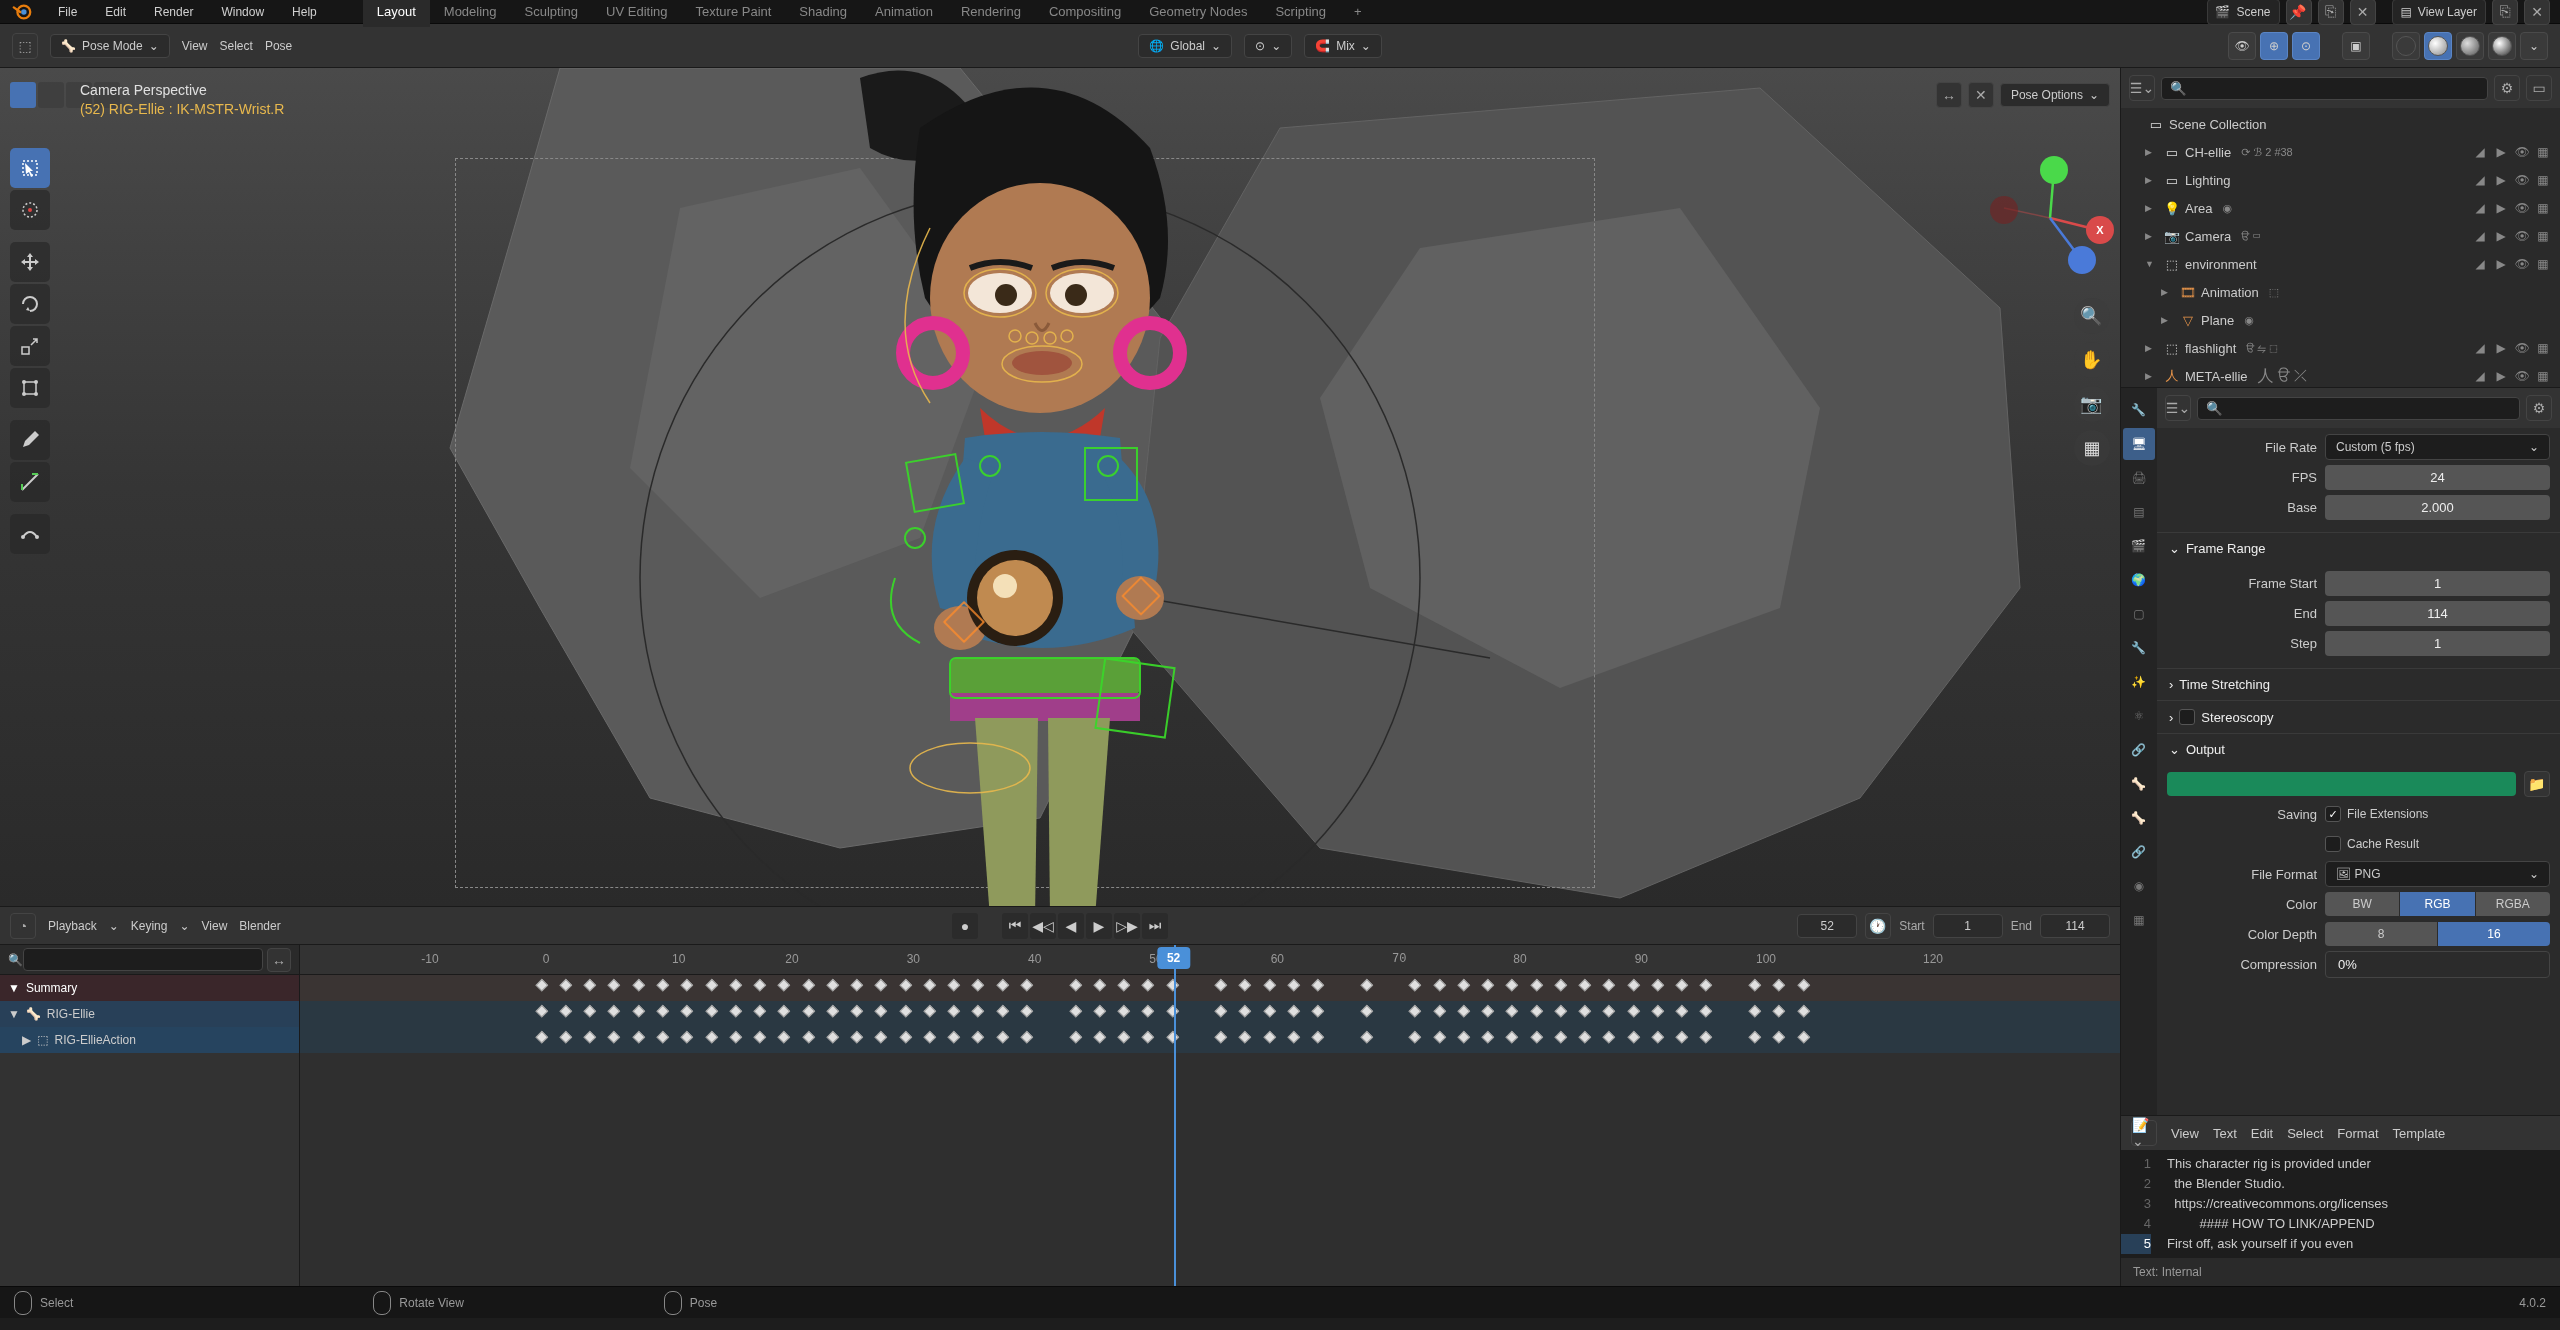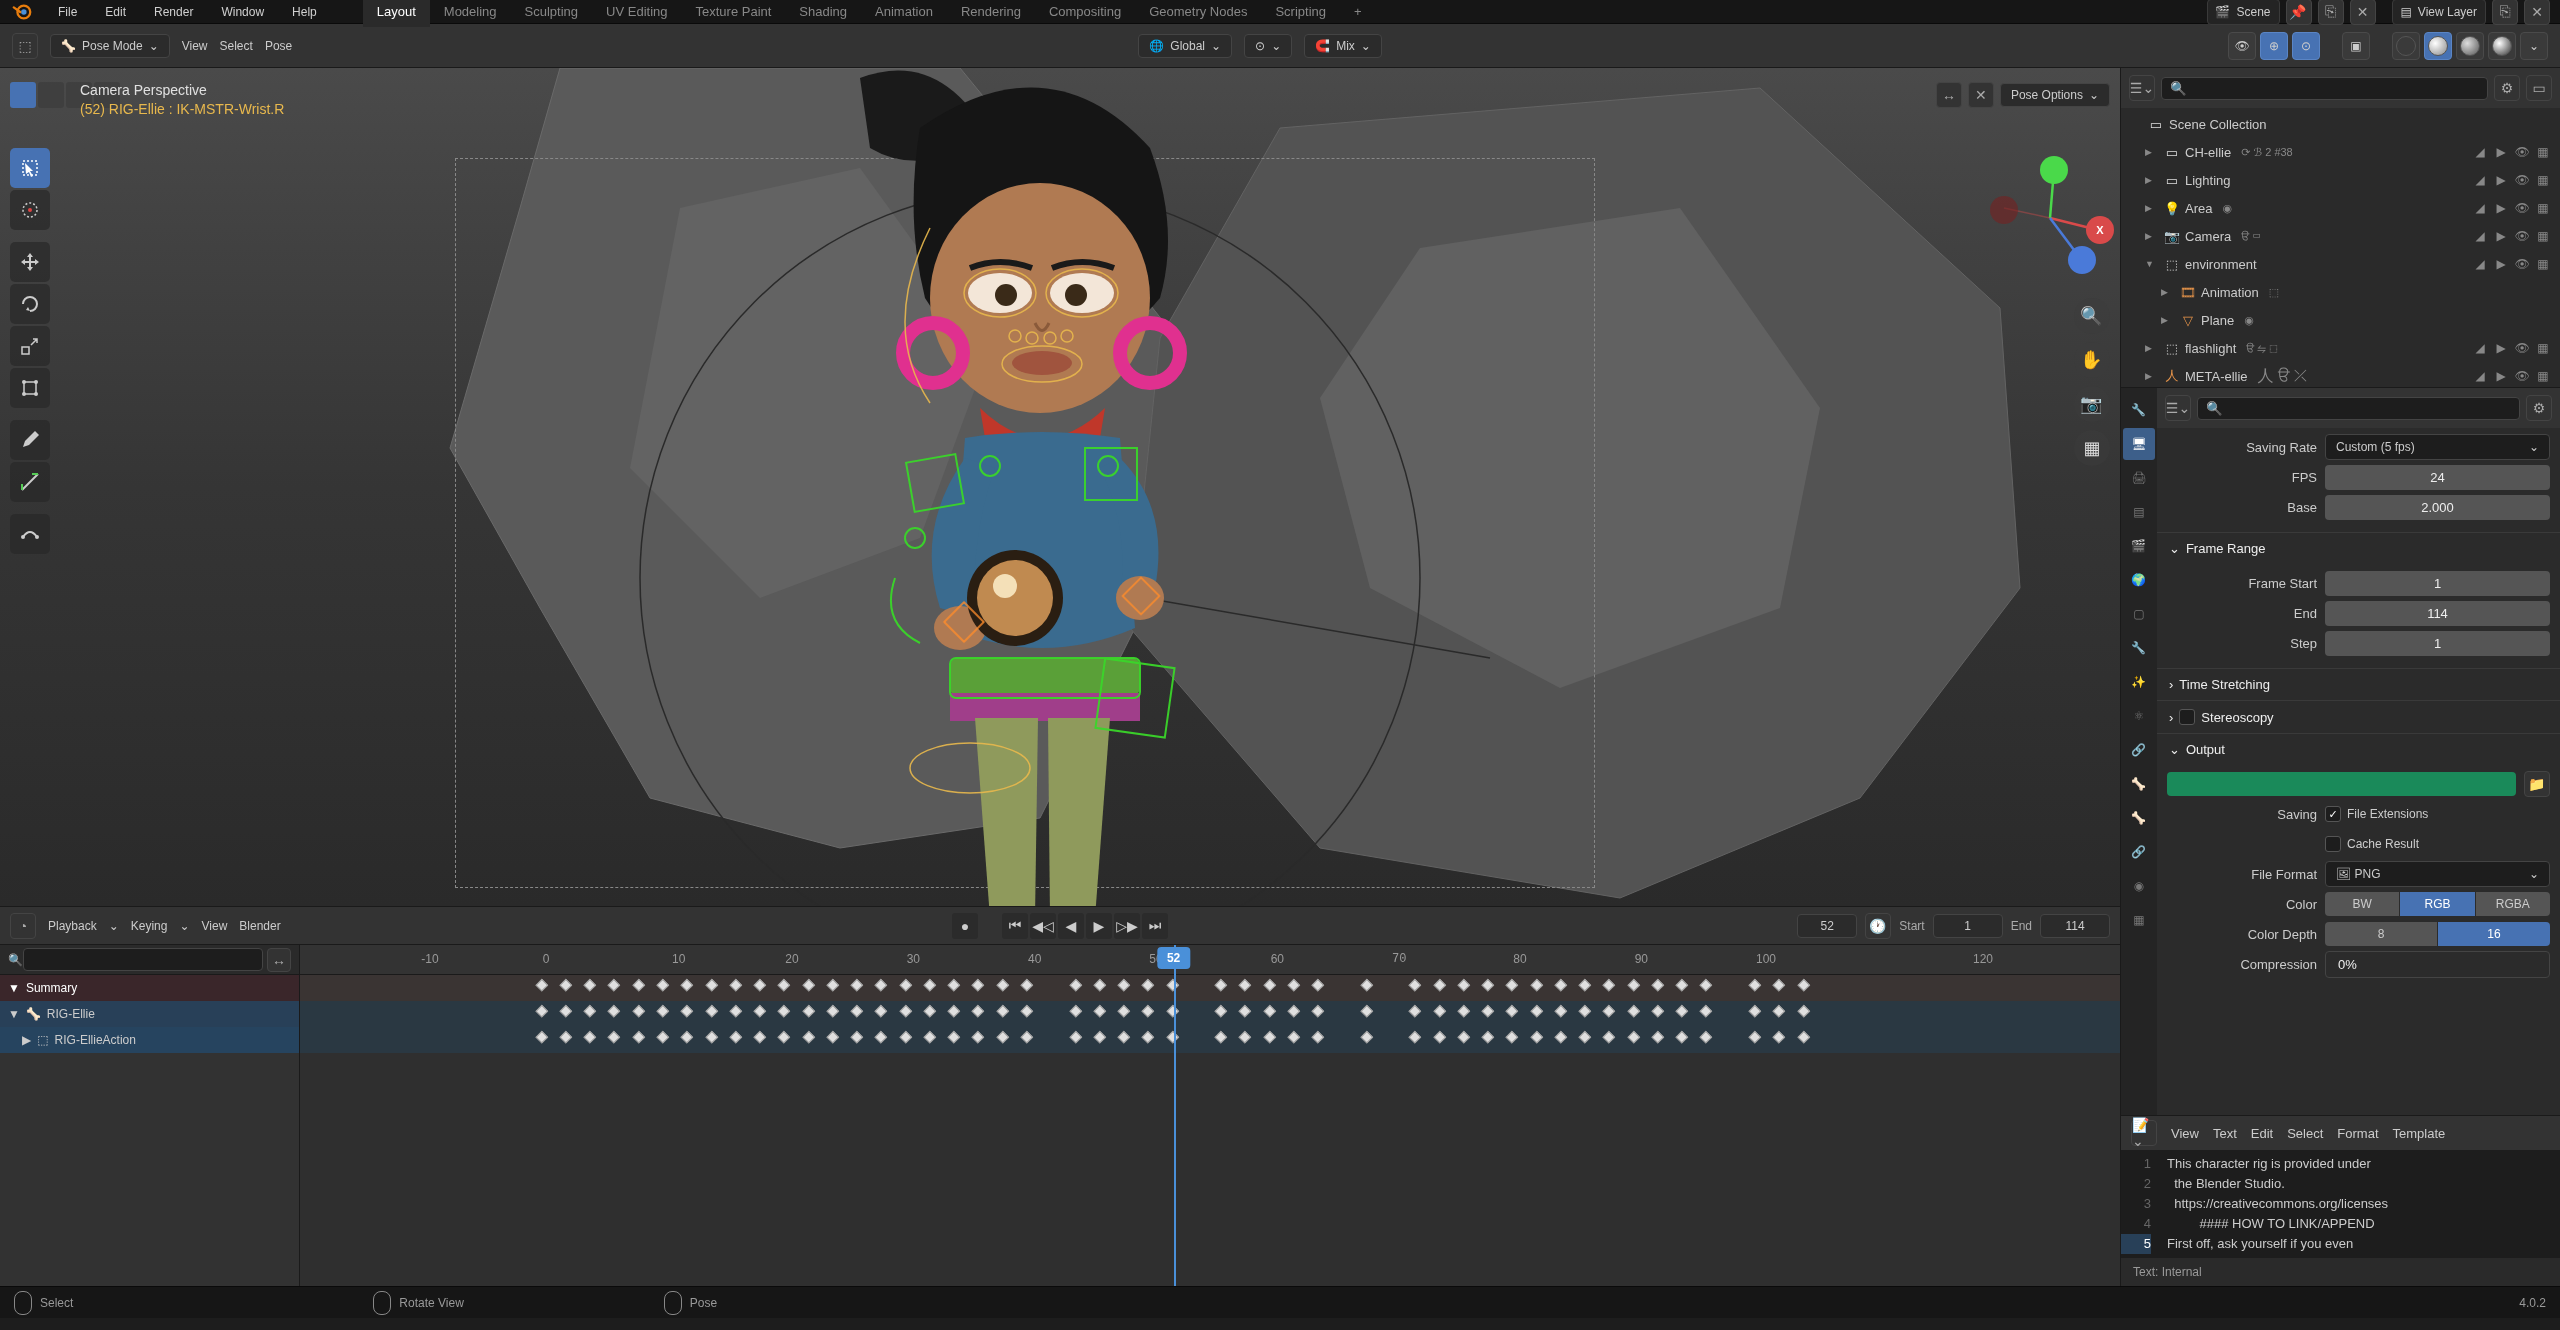--- a/index.html
+++ b/index.html
@@ -470,21 +470,21 @@
               <div class="ruler-tick" style="left: 372px;">10</div>
               <div class="ruler-tick" style="left: 485.333px;">20</div>
               <div class="ruler-tick" style="left: 606.667px;">30</div>
               <div class="ruler-tick" style="left: 728px;">40</div>
               <div class="ruler-tick" style="left: 849.333px;">50</div>
               <div class="ruler-tick" style="left: 970.667px;">60</div>
               <div class="ruler-tick" style="left: 1092px; font-family: Liberation Mono, monospace;">70</div>
               <div class="ruler-tick" style="left: 1213.33px;">80</div>
               <div class="ruler-tick" style="left: 1334.67px;">90</div>
               <div class="ruler-tick" style="left: 1456px;">100</div>
-              <div class="ruler-tick" style="left: 1673px;">120</div>
+              <div class="ruler-tick" style="left: 1623px;">120</div>
             </div>
           <div class="playhead" id="playhead" style="left: 873.6px;">
             <div class="playhead-handle">52</div>
           </div>
           <div class="key-row" id="keyrow1" style="background:#3a3433;">
               <div class="key" style="left: 242.667px;"></div>
               <div class="key" style="left: 266.933px;"></div>
               <div class="key" style="left: 291.2px;"></div>
               <div class="key" style="left: 315.467px;"></div>
               <div class="key" style="left: 339.733px;"></div>
@@ -772,21 +772,21 @@
       </div>
       <div class="prop-body">
         <div class="prop-header">
           <div class="icon-btn">☰⌄</div>
           <input class="search-input" style="flex: 1 1 0%;" placeholder="🔍">
           <div class="icon-btn">⚙</div>
         </div>
 
         <div class="panel-body">
           <div class="prop-row">
-            <div class="label">Saving Rate</div>
+            <div class="label">File Rate</div>
             <div class="dropdown">
                 <span>Custom (5 fps)</span>
                 <span>⌄</span>
               </div>
           </div>
           <div class="prop-row">
             <div class="label">FPS</div>
             <div class="value">24</div>
           </div>
           <div class="prop-row">

